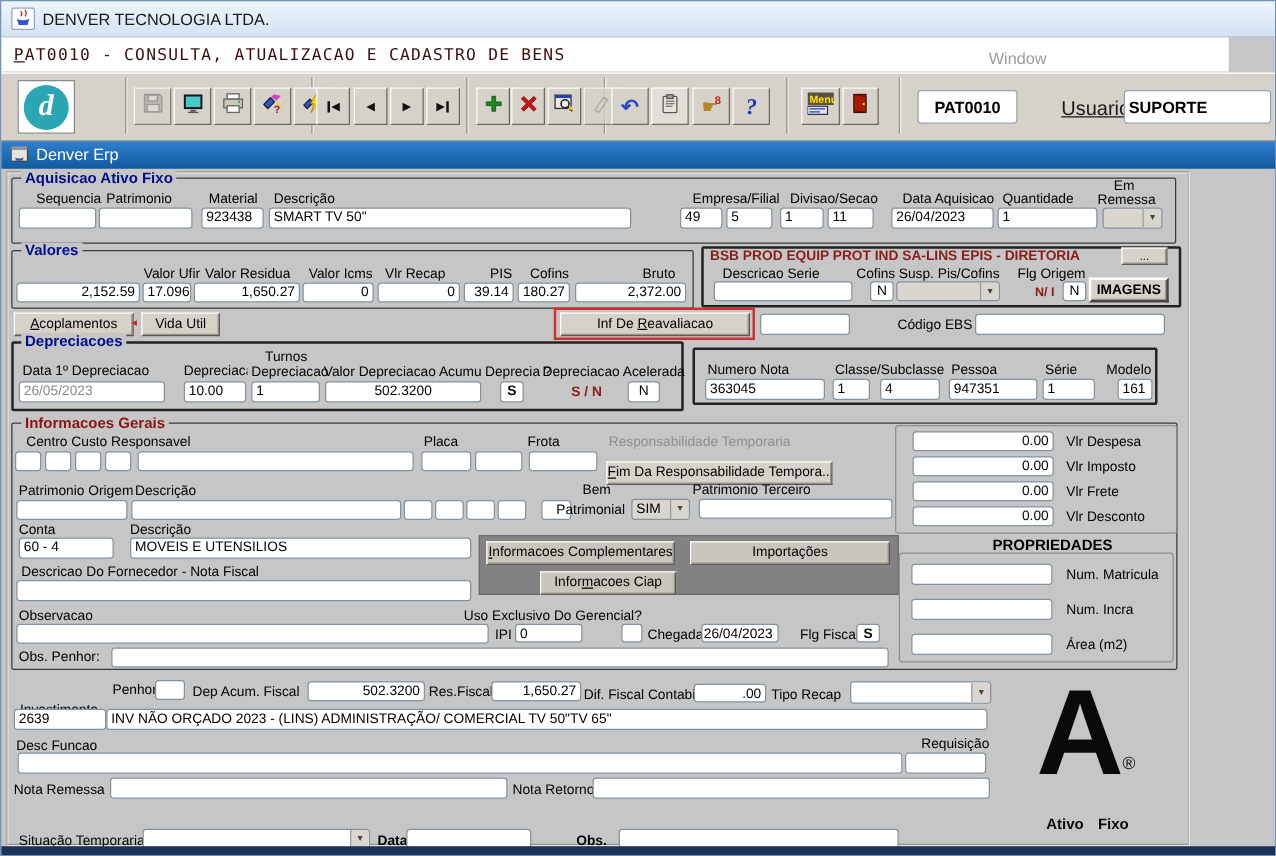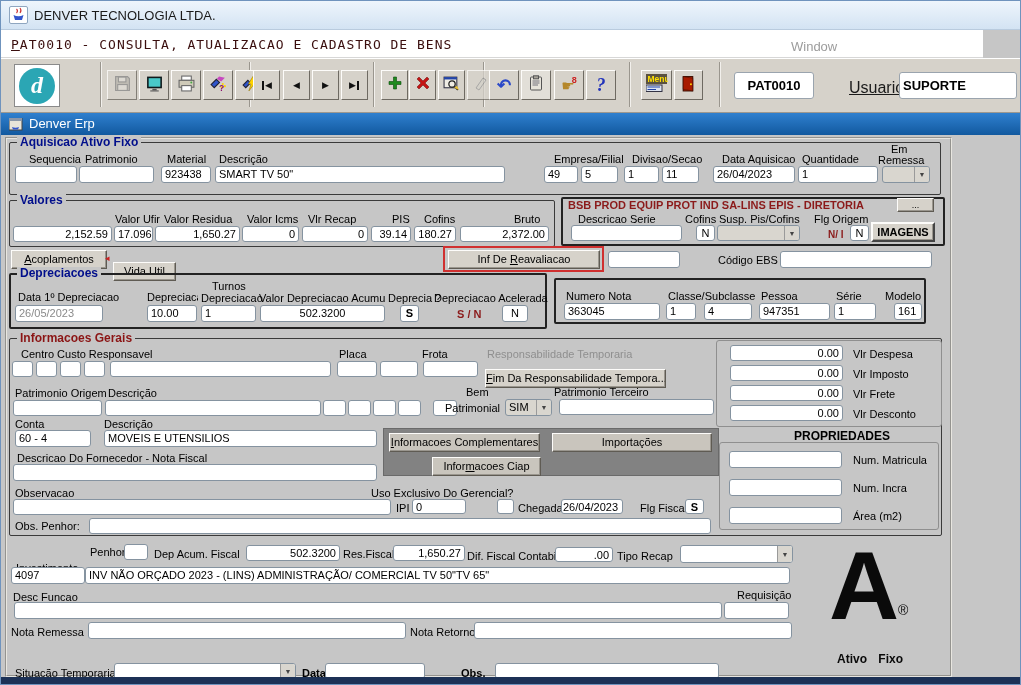--- a/index.html
+++ b/index.html
@@ -267,31 +267,31 @@
       <span class="ddv"></span>
       <span class="dda">▼</span>
     </div>
   <span class="lbl" style="left:813px;top:212px;">Flg Origem</span>
   <span class="lbl red" style="left:827px;top:228px;font-size:10px;">N/ I</span>
   <div class="tf c" style="left:849px;top:224px;width:19px;height:16px;">N</div>
   <div class="btn" style="left:870px;top:221px;width:64px;height:20px;font-weight:bold;border:2px solid;border-color:#fdfcfa #444 #444 #fdfcfa;">IMAGENS</div>
 
   <div class="btn" style="left:10px;top:249px;width:96px;height:19px;"><span class="u">A</span><span>coplamentos</span></div>
   <span class="abs" style="left:104px;top:252px;color:#cc2222;font-size:9px;">◂</span>
-  <div class="btn" style="left:112px;top:249px;width:63px;height:19px;margin-top:12px;">Vida Util</div>
+  <div class="btn" style="left:112px;top:249px;width:63px;height:19px;">Vida Util</div>
   <div class="abs" style="left:442px;top:245px;width:161px;height:26px;border:2px solid #d03030;"></div>
   <div class="btn" style="left:447px;top:249px;width:152px;height:19px;"><span>Inf De </span><span class="u">R</span><span>eavaliacao</span></div>
   <div class="tf" style="left:607px;top:250px;width:72px;"></div>
   <span class="lbl" style="left:717px;top:253px;">Código EBS</span>
   <div class="tf" style="left:779px;top:250px;width:152px;"></div>
 
   <div class="grp thick" style="left:8px;top:272px;width:538px;height:56px;"></div>
   <span class="leg navy" style="left:16px;top:266px;">Depreciacoes</span>
   <span class="lbl" style="left:17px;top:290px;">Data 1º Depreciacao</span>
-  <div class="tf dis" style="left:14px;top:304px;width:88px;">26/05/2023</div>
+  <div class="tf dis" style="left:14px;top:304px;width:117px;">26/05/2023</div>
   <span class="lbl" style="left:146px;top:290px;width:51px;overflow:hidden;display:inline-block;">Depreciacao</span>
   <div class="tf" style="left:146px;top:304px;width:50px;">10.00</div>
   <span class="lbl" style="left:211px;top:279px;">Turnos</span>
   <span class="lbl" style="left:200px;top:291px;">Depreciacao</span>
   <div class="tf" style="left:200px;top:304px;width:55px;">1</div>
   <span class="lbl" style="left:258px;top:291px;width:126px;overflow:hidden;display:inline-block;">Valor Depreciacao Acumulado</span>
   <div class="tf c" style="left:259px;top:304px;width:125px;">502.3200</div>
   <span class="lbl" style="left:387px;top:291px;">Deprecia ?</span>
   <div class="tf c" style="left:399px;top:304px;width:19px;font-weight:bold;">S</div>
   <span class="lbl" style="left:433px;top:291px;">Depreciacao Acelerada</span>
@@ -397,21 +397,21 @@
   <span class="lbl" style="left:342px;top:547px;">Res.Fiscal</span>
   <div class="tf r" style="left:392px;top:544px;width:72px;height:16px;">1,650.27</div>
   <span class="lbl" style="left:466px;top:549px;">Dif. Fiscal Contabil</span>
   <div class="tf r" style="left:554px;top:546px;width:58px;height:15px;">.00</div>
   <span class="lbl" style="left:616px;top:549px;">Tipo Recap</span>
   <div class="dd" style="left:679px;top:544px;width:113px;height:18px;">
       <span class="ddv"></span>
       <span class="dda">▼</span>
     </div>
   <span class="lbl" style="left:15px;top:561px;">Investimento</span>
-  <div class="tf" style="left:10px;top:566px;width:74px;">4097</div>
+  <div class="tf" style="left:10px;top:566px;width:74px;">2639</div>
   <div class="tf" style="left:84px;top:566px;width:705px;">INV NÃO ORÇADO 2023 - (LINS) ADMINISTRAÇÃO/ COMERCIAL TV 50"TV 65"</div>
 
   <span class="lbl" style="left:12px;top:590px;">Desc  Funcao</span>
   <div class="tf" style="left:13px;top:601px;width:708px;"></div>
   <span class="lbl" style="left:736px;top:588px;">Requisição</span>
   <div class="tf" style="left:723px;top:601px;width:65px;"></div>
 
   <span class="lbl" style="left:10px;top:625px;">Nota Remessa</span>
   <div class="tf" style="left:87px;top:621px;width:318px;"></div>
   <span class="lbl" style="left:409px;top:625px;">Nota Retorno</span>

